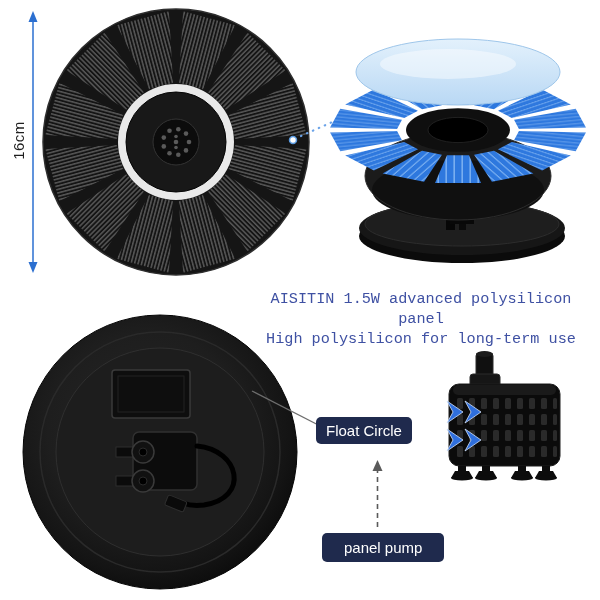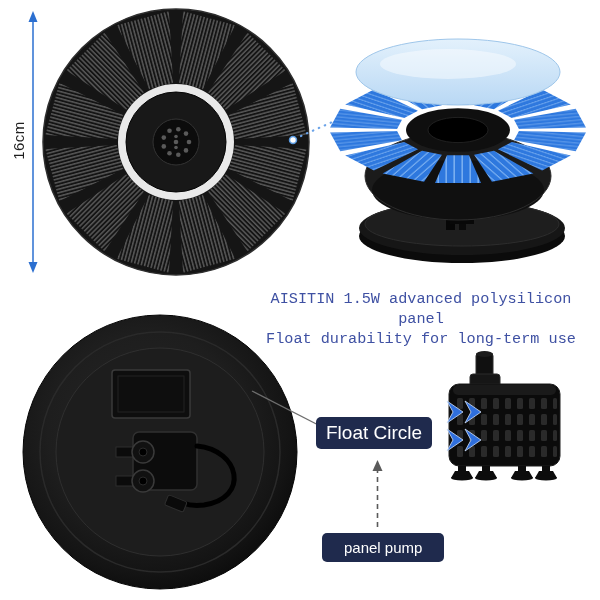--- a/index.html
+++ b/index.html
@@ -9,21 +9,21 @@
   .dim-label{
     position:absolute;left:-6px;top:132px;width:48px;text-align:center;
     font-size:15px;color:#1f1f1f;transform:rotate(-90deg);letter-spacing:.5px;
   }
   .caption{
     position:absolute;left:245px;top:289px;width:352px;text-align:center;
     color:#3f51a3;font-size:15.2px;line-height:20px;font-family:Liberation Mono, monospace;
   }
   .badge{
     position:absolute;background:#1f2a4d;color:#ffffff;border-radius:5px;
-    font-size:19px;padding:5px 10px;white-space:nowrap;
+    font-size:15px;padding:5px 10px;white-space:nowrap;
   }
   .badge-float{left:316px;top:417px;}
   .badge-pump{left:322px;top:533px;padding:6px 22px;font-size:15px;}
 </style>
 </head>
 <body>
 
 <div class="canvas">
 
   <svg width="600" height="600" viewBox="0 0 600 600">
@@ -228,19 +228,19 @@
           <polygon points="535,478 557,478 553,471 539,471"></polygon>
           <ellipse cx="546" cy="478" rx="11" ry="2.5"></ellipse>
       </g>
     </g>
   </svg>
 
   <div class="dim-label">16cm</div>
 
   <div class="caption">
     <div>AISITIN 1.5W advanced polysilicon panel</div>
-    <div>Float durability for long-term use</div>
+    <div>High polysilicon for long-term use</div>
   </div>
 
   <div class="badge badge-float">Float Circle</div>
   <div class="badge badge-pump">panel pump</div>
 
 </div>
 
 </body></html>

